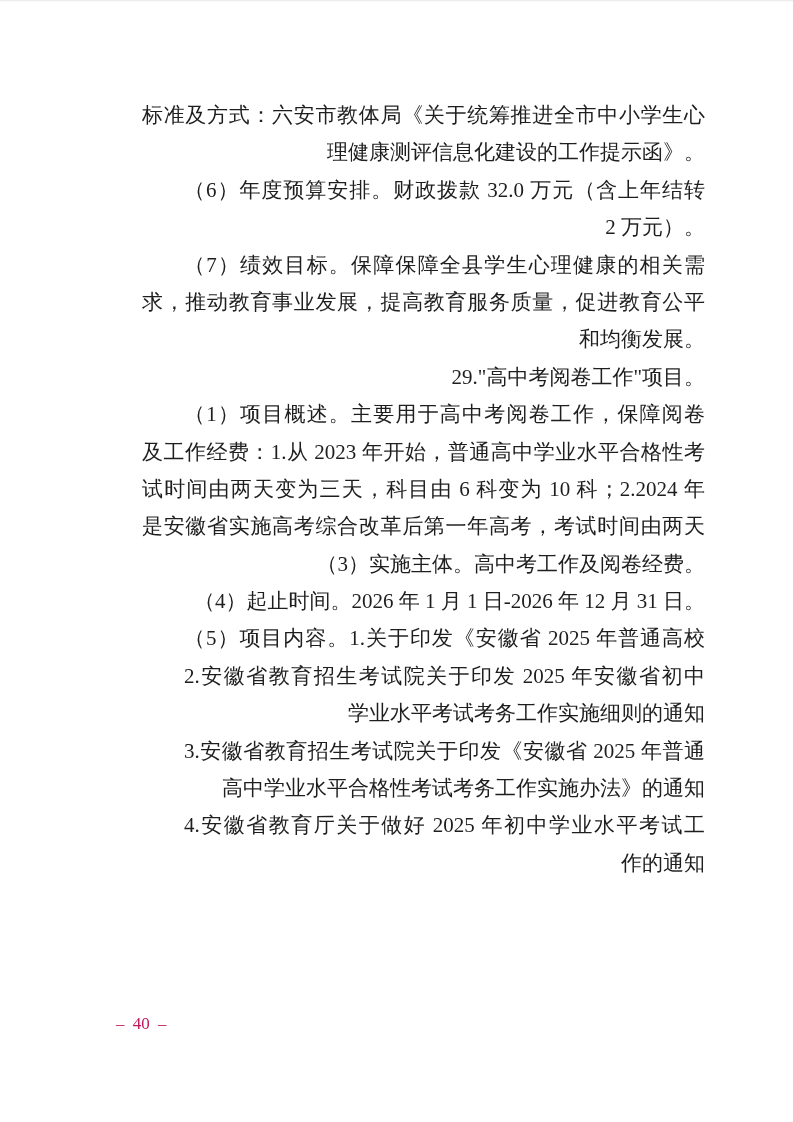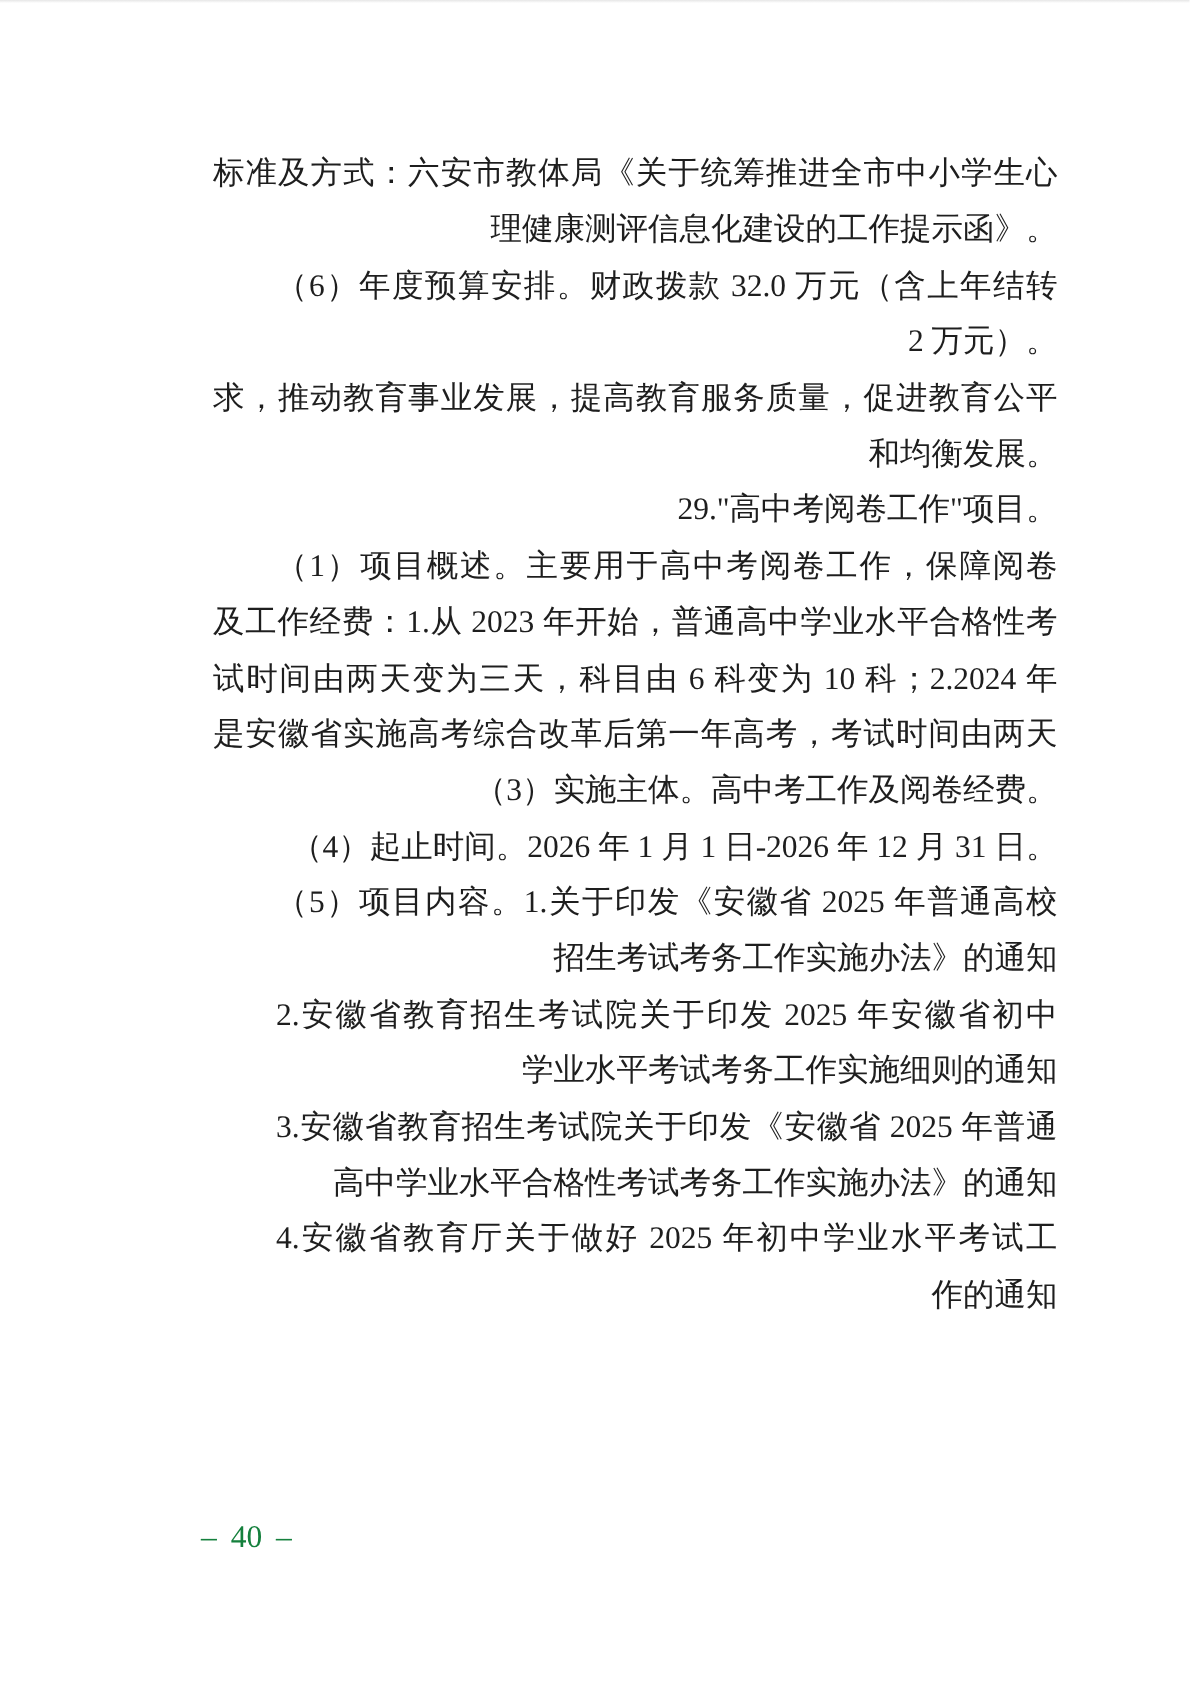--- a/index.html
+++ b/index.html
@@ -48,49 +48,48 @@
       text-align-last: justify;
     }
     
     .line.i {
       text-indent: 2em;
     }
     .footer {
       position: absolute;
       left: 116px;
       top: 1010px;
-      font-size: 21px;
+      font-size: 17px;
       line-height: 28px;
-      color: #15803d;
+      color: #be185d;
       word-spacing: 4px;
-      margin-left: 18px;
     }
   </style>
 </head>
 <body>
 
 <div class="page">
   <div class="page-edge"></div>
 
   <div class="content">
     <div class="line j">标准及方式：六安市教体局《关于统筹推进全市中小学生心</div>
     <div class="line">理健康测评信息化建设的工作提示函》。</div>
     <div class="line i j">（6）年度预算安排。财政拨款 32.0 万元（含上年结转</div>
     <div class="line">2 万元）。</div>
+    <div class="line i j">（7）绩效目标。保障保障全县学生心理健康的相关需</div>
     <div class="line j">求，推动教育事业发展，提高教育服务质量，促进教育公平</div>
     <div class="line">和均衡发展。</div>
     <div class="line i">29."高中考阅卷工作"项目。</div>
     <div class="line i j">（1）项目概述。主要用于高中考阅卷工作，保障阅卷</div>
     <div class="line j">及工作经费：1.从 2023 年开始，普通高中学业水平合格性考</div>
     <div class="line j">试时间由两天变为三天，科目由 6 科变为 10 科；2.2024 年</div>
     <div class="line j">是安徽省实施高考综合改革后第一年高考，考试时间由两天</div>
     <div class="line i">（3）实施主体。高中考工作及阅卷经费。</div>
     <div class="line i">（4）起止时间。2026 年 1 月 1 日-2026 年 12 月 31 日。</div>
     <div class="line i j">（5）项目内容。1.关于印发《安徽省 2025 年普通高校</div>
-    <div class="line">招生考试考务工作实施办法》的通知</div>
     <div class="line i j">2.安徽省教育招生考试院关于印发 2025 年安徽省初中</div>
     <div class="line">学业水平考试考务工作实施细则的通知</div>
     <div class="line i j">3.安徽省教育招生考试院关于印发《安徽省 2025 年普通</div>
     <div class="line">高中学业水平合格性考试考务工作实施办法》的通知</div>
     <div class="line i j">4.安徽省教育厅关于做好 2025 年初中学业水平考试工</div>
     <div class="line">作的通知</div>
   </div>
 
   <div class="footer">– 40 –</div>
 </div>

